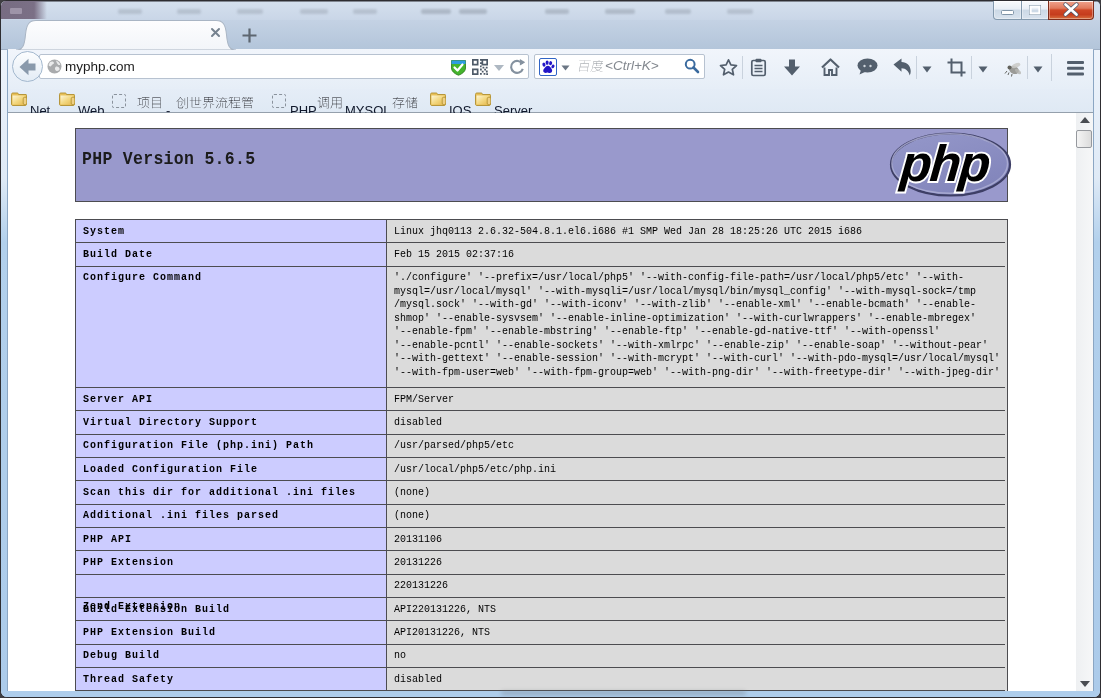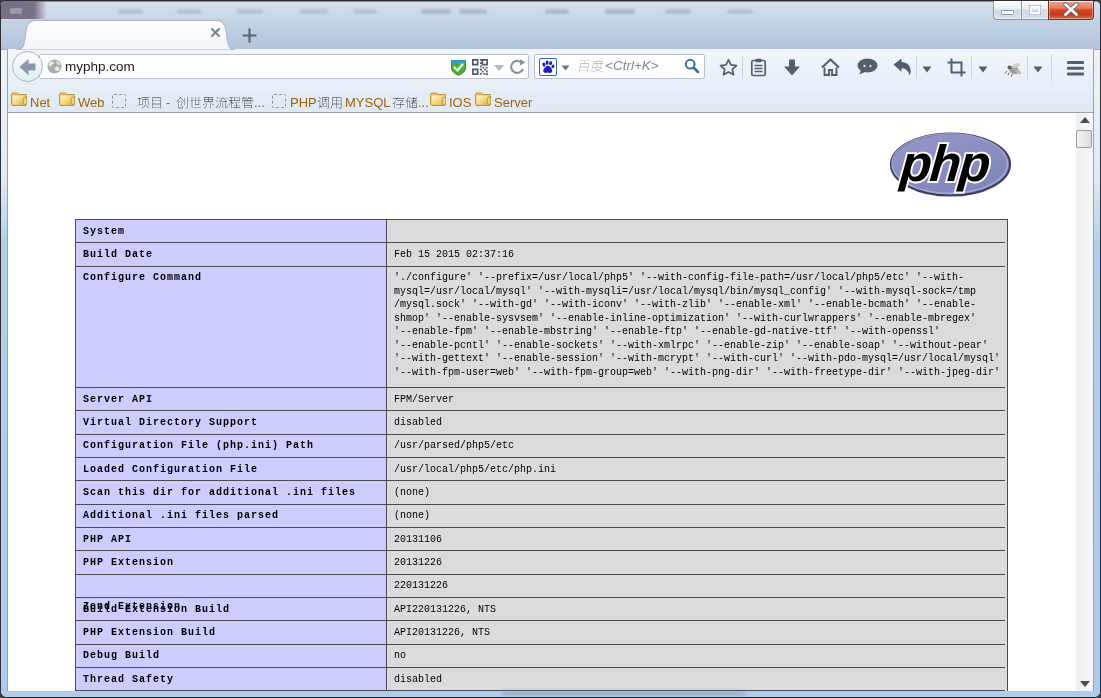--- a/index.html
+++ b/index.html
@@ -39,21 +39,21 @@
 #tab{position:absolute;left:14px;top:17.5px;width:222px;height:31.5px;}
 #tabtitle{position:absolute;left:28px;top:22.5px;font:13.5px "Liberation Sans",sans-serif;letter-spacing:.2px;color:#a21caf;margin-top:32px;}
 #newtab{position:absolute;left:240px;top:26px;width:17px;height:17px;}
 #backbtn{position:absolute;left:11px;top:50px;width:31px;height:31px;border-radius:50%;background:linear-gradient(#fcfdfe,#e3ecf5);border:1px solid #a3b8ce;box-sizing:border-box;z-index:3;}
 #urlbar{position:absolute;left:38px;top:53px;width:490px;height:25px;background:#fff;border:1px solid #b7c2d0;border-radius:2px;box-sizing:border-box;}
 #urltext{position:absolute;left:64px;top:58px;font:13.5px "Liberation Sans",sans-serif;color:#1b1b1b;}
 #searchbar{position:absolute;left:533px;top:53px;width:171px;height:25px;background:#fff;border:1px solid #b7c2d0;border-radius:2px;box-sizing:border-box;}
 #searchtext{position:absolute;left:604px;top:57px;font:italic 13.5px "Liberation Sans",sans-serif;color:#83888f;}
 .sep{position:absolute;top:55px;width:1px;height:23px;background:#c9d2dd;}
 .ticon{position:absolute;top:57px;}
-.bktext{position:absolute;top:94px;font:13px "Liberation Sans",sans-serif;color:#a16207;}
+.bktext{position:absolute;top:102px;font:13px "Liberation Sans",sans-serif;color:#0f172a;}
 .bkcjk{position:absolute;top:96px;}
 </style></head>
 <body>
 <div id="win">
   <div id="titlebar">
     <div id="tlblob1"></div>
       <div id="tlblob2"></div>
     <div class="blob" style="left:117px;width:24px"></div>
     <div class="blob" style="left:176px;width:24px"></div>
     <div class="blob" style="left:236px;width:26px"></div>
@@ -249,36 +249,40 @@
     </svg>
   <div class="bktext" style="left:448px">IOS</div>
   <svg class="bkfold" style="position:absolute;left:474px;top:91px" width="16" height="14" viewBox="0 0 16 14">
       <path d="M0.5,2.5 C0.5,1.5 1,1 2,1 L6,1 C7,1 7.5,1.7 7.5,2.5 L15,2.5 C15.6,2.5 15.5,3 15.5,3.5 L15.5,12 C15.5,13 15,13.5 14,13.5 L2,13.5 C1,13.5 0.5,13 0.5,12 Z" fill="#e8c058" stroke="#b08f2f" stroke-width="0.9"></path>
       <path d="M1.5,3.5 L14.5,3.5 L14.5,12.5 L1.5,12.5 Z" fill="url(#foldg)"></path>
       <rect x="12.2" y="5.2" width="3.6" height="7.5" rx="1.6" fill="#efd084" stroke="#b08f2f" stroke-width="0.8"></rect>
     </svg>
   <div class="bktext" style="left:493px">Server</div>
   <div id="client">
     <div id="php">
+      <div id="h1box">
+          <span class="t">PHP Version 5.6.5</span>
+        </div>
       <svg id="phplogo" style="position:absolute;left:881px;top:19px" width="123" height="66" viewBox="0 0 123 66">
           <defs>
             <linearGradient id="lgel" x1="0" y1="0" x2="0.6" y2="1">
               <stop offset="0" stop-color="#9598ca"></stop>
               <stop offset="1" stop-color="#8285bb"></stop>
             </linearGradient>
           </defs>
           <ellipse cx="61.5" cy="32.5" rx="59.5" ry="31" fill="url(#lgel)" stroke="#3e3f66" stroke-width="2.2"></ellipse>
           <ellipse cx="60.7" cy="31.5" rx="57.8" ry="29.8" fill="none" stroke="#b0b1d6" stroke-width="1.4" opacity="0.8"></ellipse>
           <g transform="skewX(-5)" transform-origin="61 33">
             <text x="12" y="49" font-family="'Liberation Sans',sans-serif" font-style="italic" font-weight="bold" font-size="51" letter-spacing="-2" fill="#000" stroke="#fff" stroke-width="3.8" paint-order="stroke" style="paint-order:stroke">php</text>
           </g>
         </svg>
       <div id="tbl">
           <div class="lab"></div>
 <span class="lt" style="top:5.7px">System</span>
+<span class="vt" style="top:5.7px">Linux jhq0113 2.6.32-504.8.1.el6.i686 #1 SMP Wed Jan 28 18:25:26 UTC 2015 i686</span>
 <div class="hline" style="top:22px"></div>
 <span class="lt" style="top:29.0px">Build Date</span>
 <span class="vt" style="top:29.0px">Feb 15 2015 02:37:16</span>
 <div class="hline" style="top:46px"></div>
 <span class="lt" style="top:52.3px">Configure Command</span>
 <div class="hline" style="top:167px"></div>
 <span class="lt" style="top:173.7px">Server API</span>
 <span class="vt" style="top:173.7px">FPM/Server</span>
 <div class="hline" style="top:190px"></div>
 <span class="lt" style="top:197.0px">Virtual Directory Support</span>

